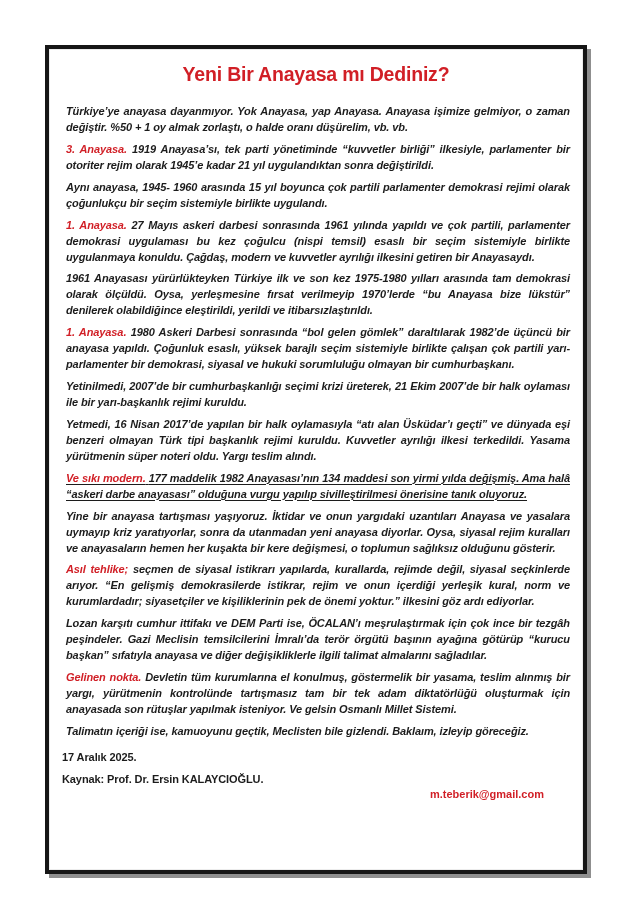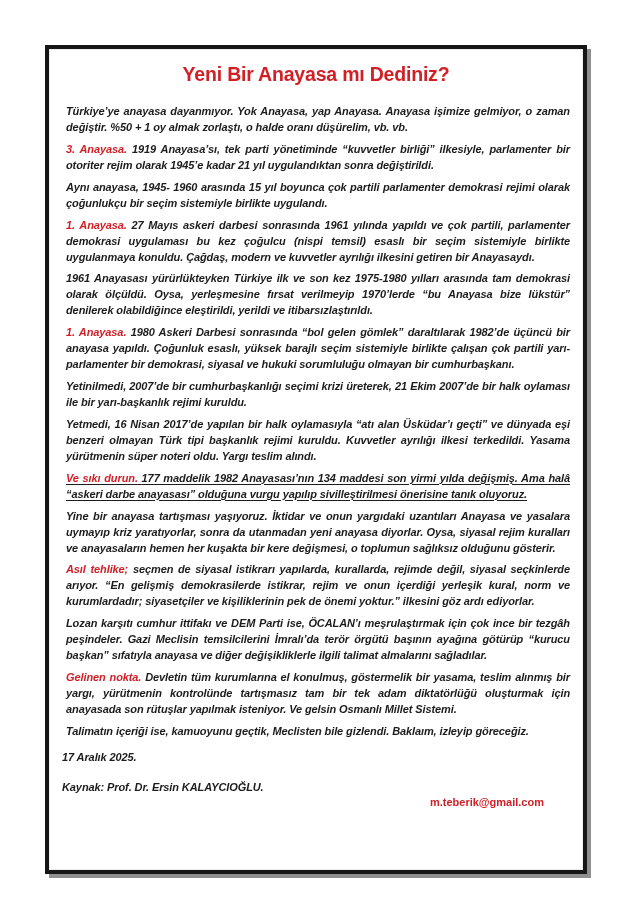--- a/index.html
+++ b/index.html
@@ -52,23 +52,22 @@
     text-decoration-thickness:1px;
     text-underline-offset:2px;
   }
   .footer-block{margin-top:10px;}
   .footer-line{
     color:var(--ink);
     font-size:11px;
     font-weight:700;
     line-height:1.45;
     letter-spacing:-0.1px;
-    font-style:italic;
   }
-  .footer-source{margin-top:14px;}
+  .footer-source{margin-top:6px;}
   .footer-email{
     text-align:right;
     padding-right:26px;
     color:var(--accent);
     font-size:11px;
     font-weight:700;
   }
 </style>
 </head>
 <body>
@@ -86,21 +85,21 @@
   <p class="para"><span class="lead">1. Anayasa.</span> <span>27 Mayıs askeri darbesi sonrasında 1961 yılında yapıldı ve çok partili, parlamenter demokrasi uygulaması bu kez çoğulcu (nispi temsil) esaslı bir seçim sistemiyle birlikte uygulanmaya konuldu. Çağdaş, modern ve kuvvetler ayrılığı ilkesini getiren bir Anayasaydı.</span></p>
 
   <p class="para"><span class="lead"></span> <span>1961 Anayasası yürürlükteyken Türkiye ilk ve son kez 1975-1980 yılları arasında tam demokrasi olarak ölçüldü. Oysa, yerleşmesine fırsat verilmeyip 1970’lerde “bu Anayasa bize lükstür” denilerek olabildiğince eleştirildi, yerildi ve itibarsızlaştırıldı.</span></p>
 
   <p class="para"><span class="lead">1. Anayasa.</span> <span>1980 Askeri Darbesi sonrasında “bol gelen gömlek” daraltılarak 1982’de üçüncü bir anayasa yapıldı. Çoğunluk esaslı, yüksek barajlı seçim sistemiyle birlikte çalışan çok partili yarı-parlamenter bir demokrasi, siyasal ve hukuki sorumluluğu olmayan bir cumhurbaşkanı.</span></p>
 
   <p class="para"><span class="lead"></span> <span>Yetinilmedi, 2007’de bir cumhurbaşkanlığı seçimi krizi üreterek, 21 Ekim 2007’de bir halk oylaması ile bir yarı-başkanlık rejimi kuruldu.</span></p>
 
   <p class="para"><span class="lead"></span> <span>Yetmedi, 16 Nisan 2017’de yapılan bir halk oylamasıyla “atı alan Üsküdar’ı geçti” ve dünyada eşi benzeri olmayan Türk tipi başkanlık rejimi kuruldu. Kuvvetler ayrılığı ilkesi terkedildi. Yasama yürütmenin süper noteri oldu. Yargı teslim alındı.</span></p>
 
-  <p class="para underlined"><span class="lead">Ve sıkı durun.</span> <span>177 maddelik 1982 Anayasası’nın 134 maddesi son yirmi yılda değişmiş. Ama halâ “askeri darbe anayasası” olduğuna vurgu yapılıp sivilleştirilmesi önerisine tanık oluyoruz.</span></p>
+  <p class="para underlined"><span class="lead">Ve sıkı modern.</span> <span>177 maddelik 1982 Anayasası’nın 134 maddesi son yirmi yılda değişmiş. Ama halâ “askeri darbe anayasası” olduğuna vurgu yapılıp sivilleştirilmesi önerisine tanık oluyoruz.</span></p>
 
   <p class="para"><span class="lead"></span> <span>Yine bir anayasa tartışması yaşıyoruz. İktidar ve onun yargıdaki uzantıları Anayasa ve yasalara uymayıp kriz yaratıyorlar, sonra da utanmadan yeni anayasa diyorlar. Oysa, siyasal rejim kuralları ve anayasaların hemen her kuşakta bir kere değişmesi, o toplumun sağlıksız olduğunu gösterir.</span></p>
 
   <p class="para"><span class="lead">Asıl tehlike;</span> <span>seçmen de siyasal istikrarı yapılarda, kurallarda, rejimde değil, siyasal seçkinlerde arıyor. “En gelişmiş demokrasilerde istikrar, rejim ve onun içerdiği yerleşik kural, norm ve kurumlardadır; siyasetçiler ve kişiliklerinin pek de önemi yoktur.” ilkesini göz ardı ediyorlar.</span></p>
 
   <p class="para"><span class="lead"></span> <span>Lozan karşıtı cumhur ittifakı ve DEM Parti ise, ÖCALAN’ı meşrulaştırmak için çok ince bir tezgâh peşindeler. Gazi Meclisin temsilcilerini İmralı’da terör örgütü başının ayağına götürüp “kurucu başkan” sıfatıyla anayasa ve diğer değişikliklerle ilgili talimat almalarını sağladılar.</span></p>
 
   <p class="para"><span class="lead">Gelinen nokta.</span> <span>Devletin tüm kurumlarına el konulmuş, göstermelik bir yasama, teslim alınmış bir yargı, yürütmenin kontrolünde tartışmasız tam bir tek adam diktatörlüğü oluşturmak için anayasada son rütuşlar yapılmak isteniyor. Ve gelsin Osmanlı Millet Sistemi.</span></p>
 
   <p class="para"><span class="lead"></span> <span>Talimatın içeriği ise, kamuoyunu geçtik, Meclisten bile gizlendi. Baklaım, izleyip göreceğiz.</span></p>

